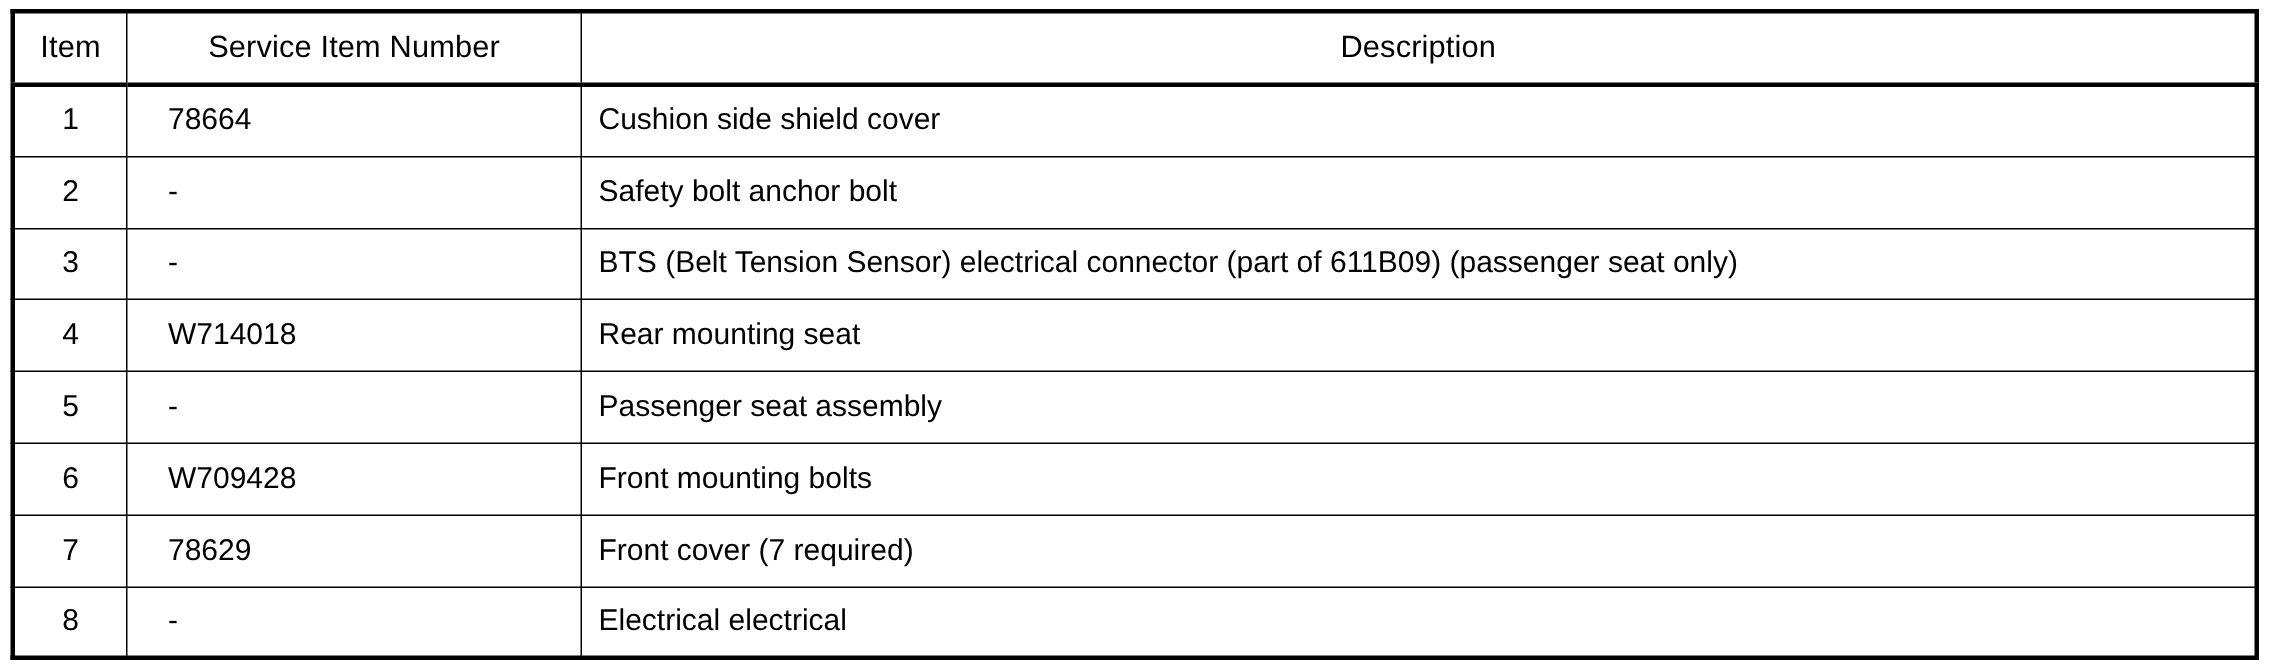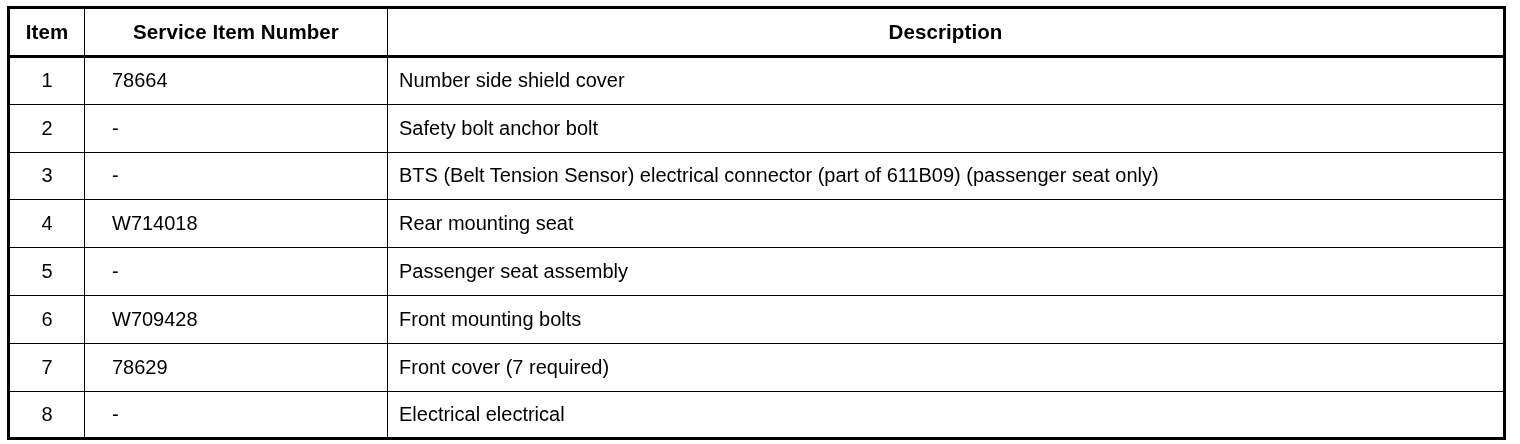--- a/index.html
+++ b/index.html
@@ -44,21 +44,21 @@
     vertical-align: middle;
     font-size: 20px;
     line-height: 1.15;
     font-weight: normal;
     background: #ffffff;
   }
 
   
   table.parts-table thead tr { height: 49px; }
   table.parts-table thead th {
-    font-weight: bold;
+    font-weight: normal;
     font-size: 20.5px;
     text-align: center;
     border-bottom-width: 3px;
     letter-spacing: 0.1px;
   }
 
   
   table.parts-table tbody tr { height: 47.8px; }
 
   table.parts-table td.cell-item {
@@ -88,21 +88,21 @@
       <tr>
         <th class="hdr-item">Item</th>
         <th class="hdr-partnumber">Service Item Number</th>
         <th class="hdr-description">Description</th>
       </tr>
     </thead>
     <tbody>
       <tr>
         <td class="cell-item">1</td>
         <td class="cell-partnumber">78664</td>
-        <td class="cell-description">Number side shield cover</td>
+        <td class="cell-description">Cushion side shield cover</td>
       </tr>
       <tr>
         <td class="cell-item">2</td>
         <td class="cell-partnumber">-</td>
         <td class="cell-description">Safety bolt anchor bolt</td>
       </tr>
       <tr>
         <td class="cell-item">3</td>
         <td class="cell-partnumber">-</td>
         <td class="cell-description">BTS (Belt Tension Sensor) electrical connector (part of 611B09) (passenger seat only)</td>

